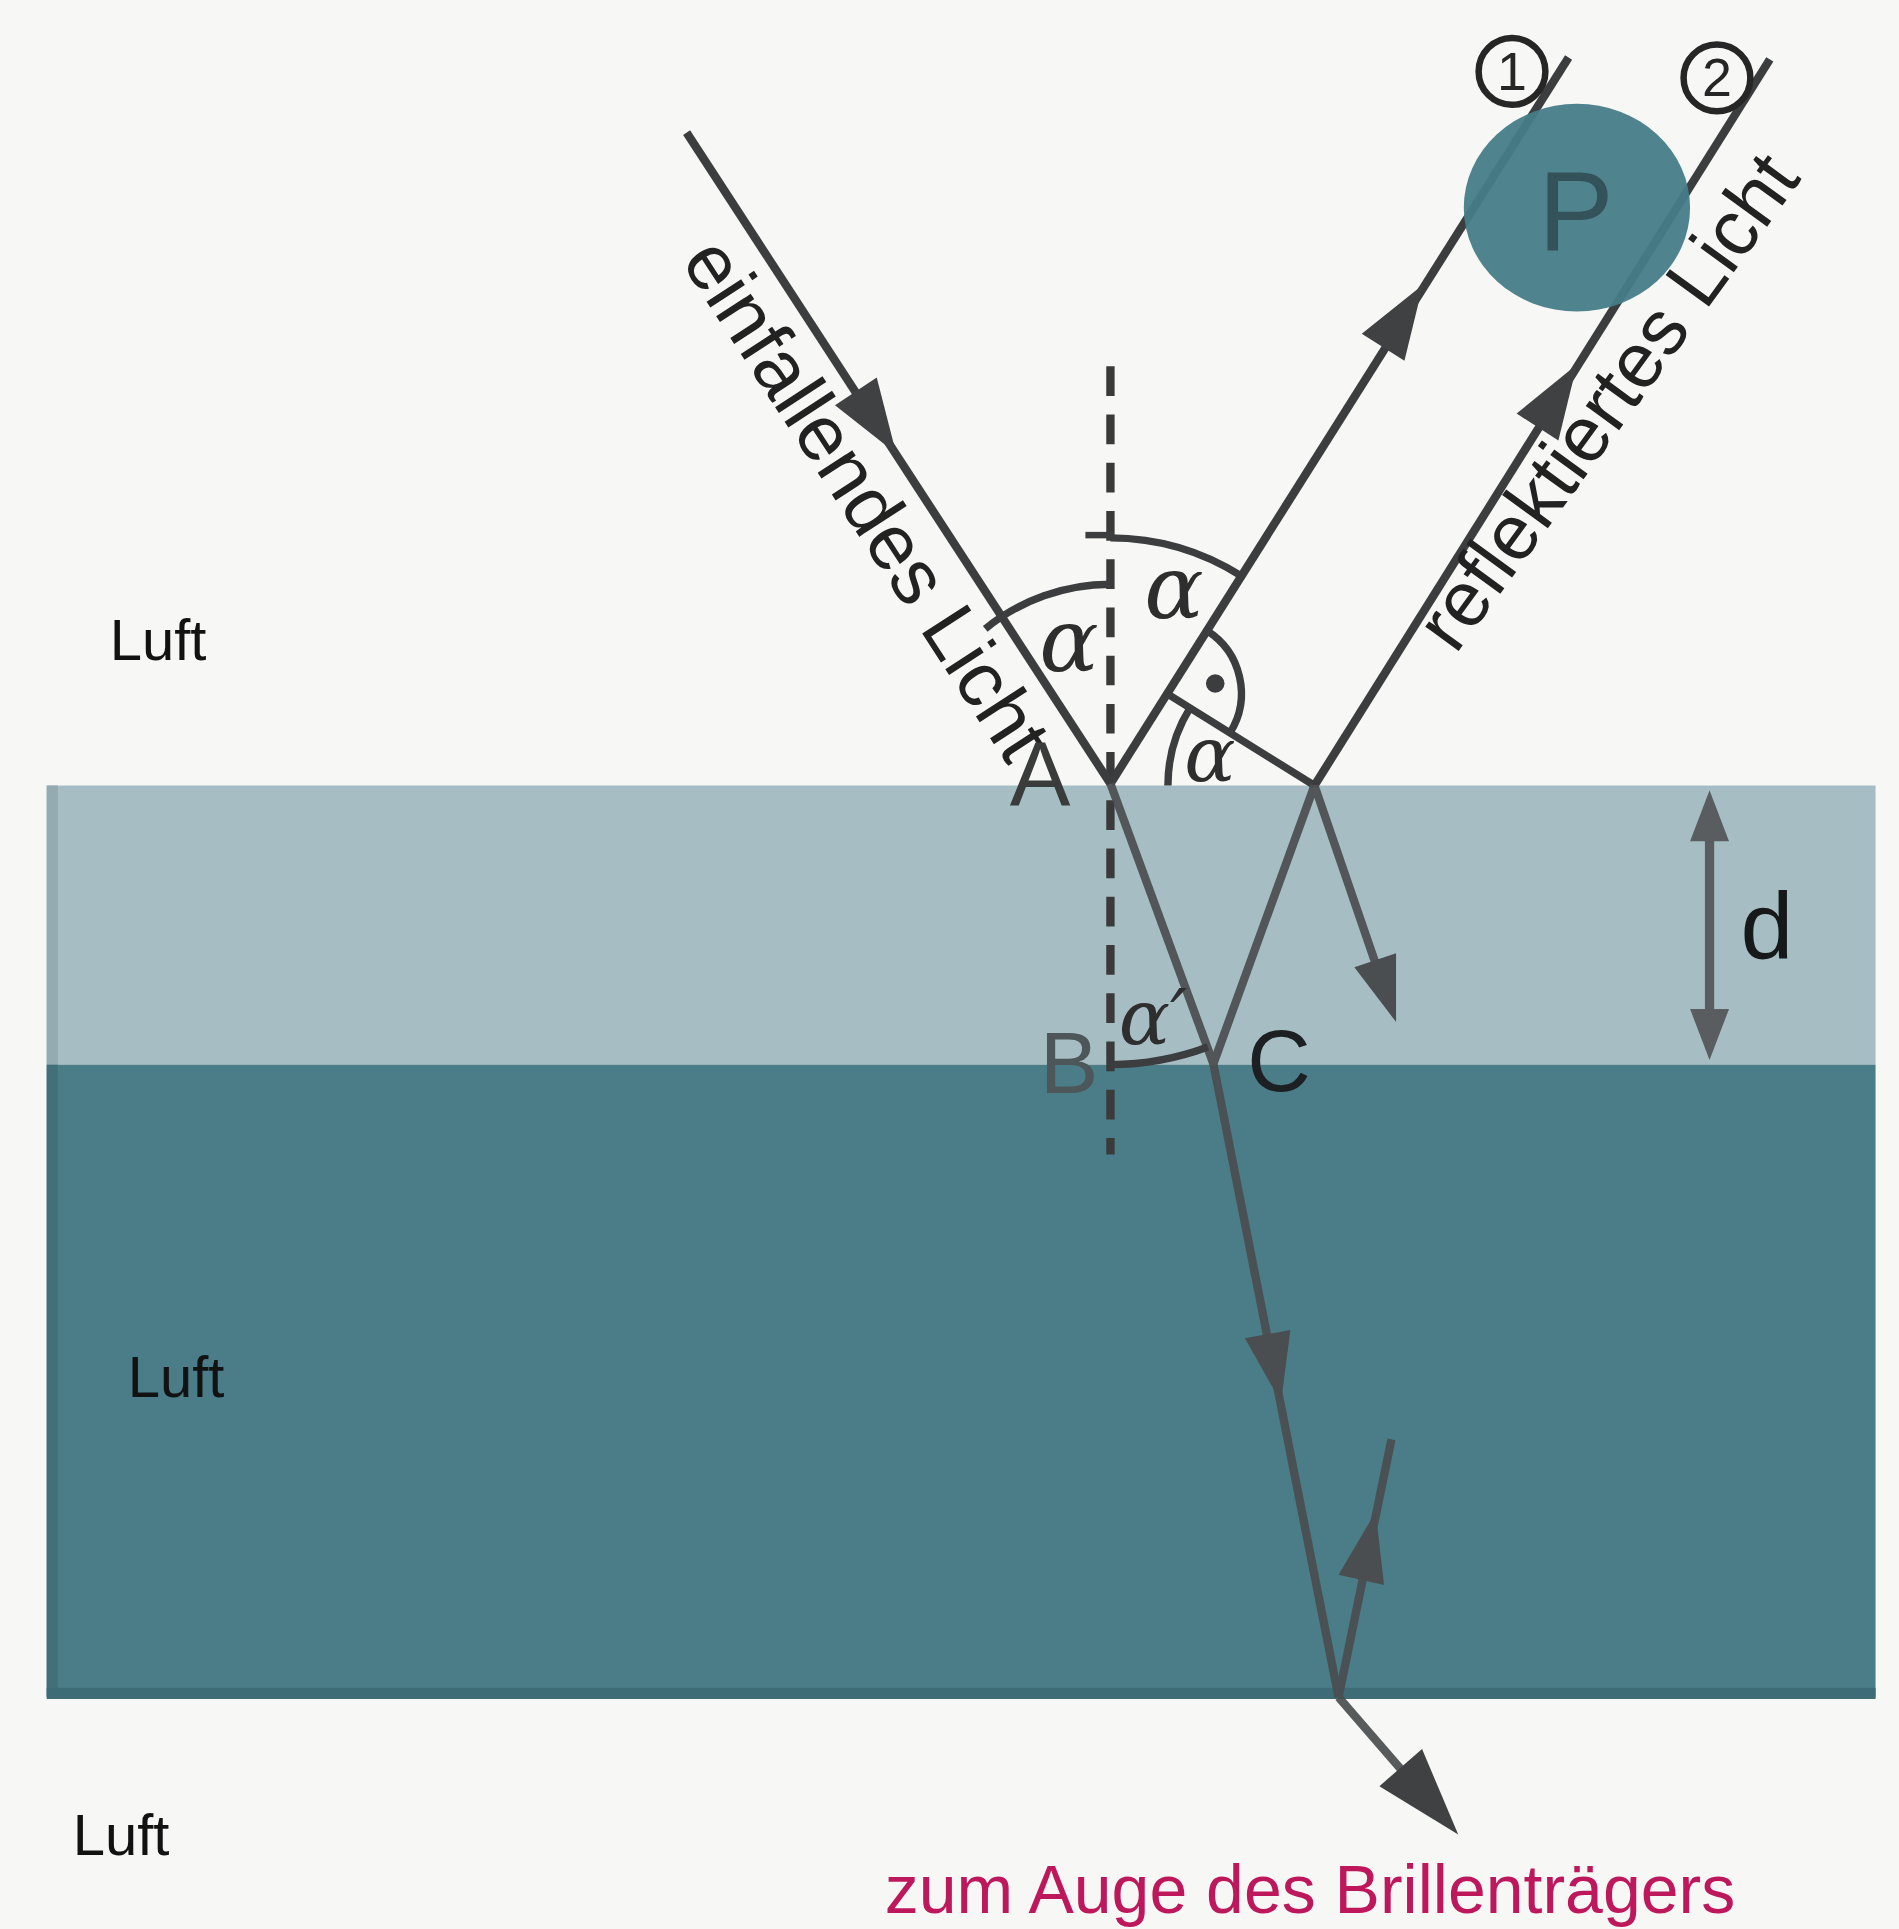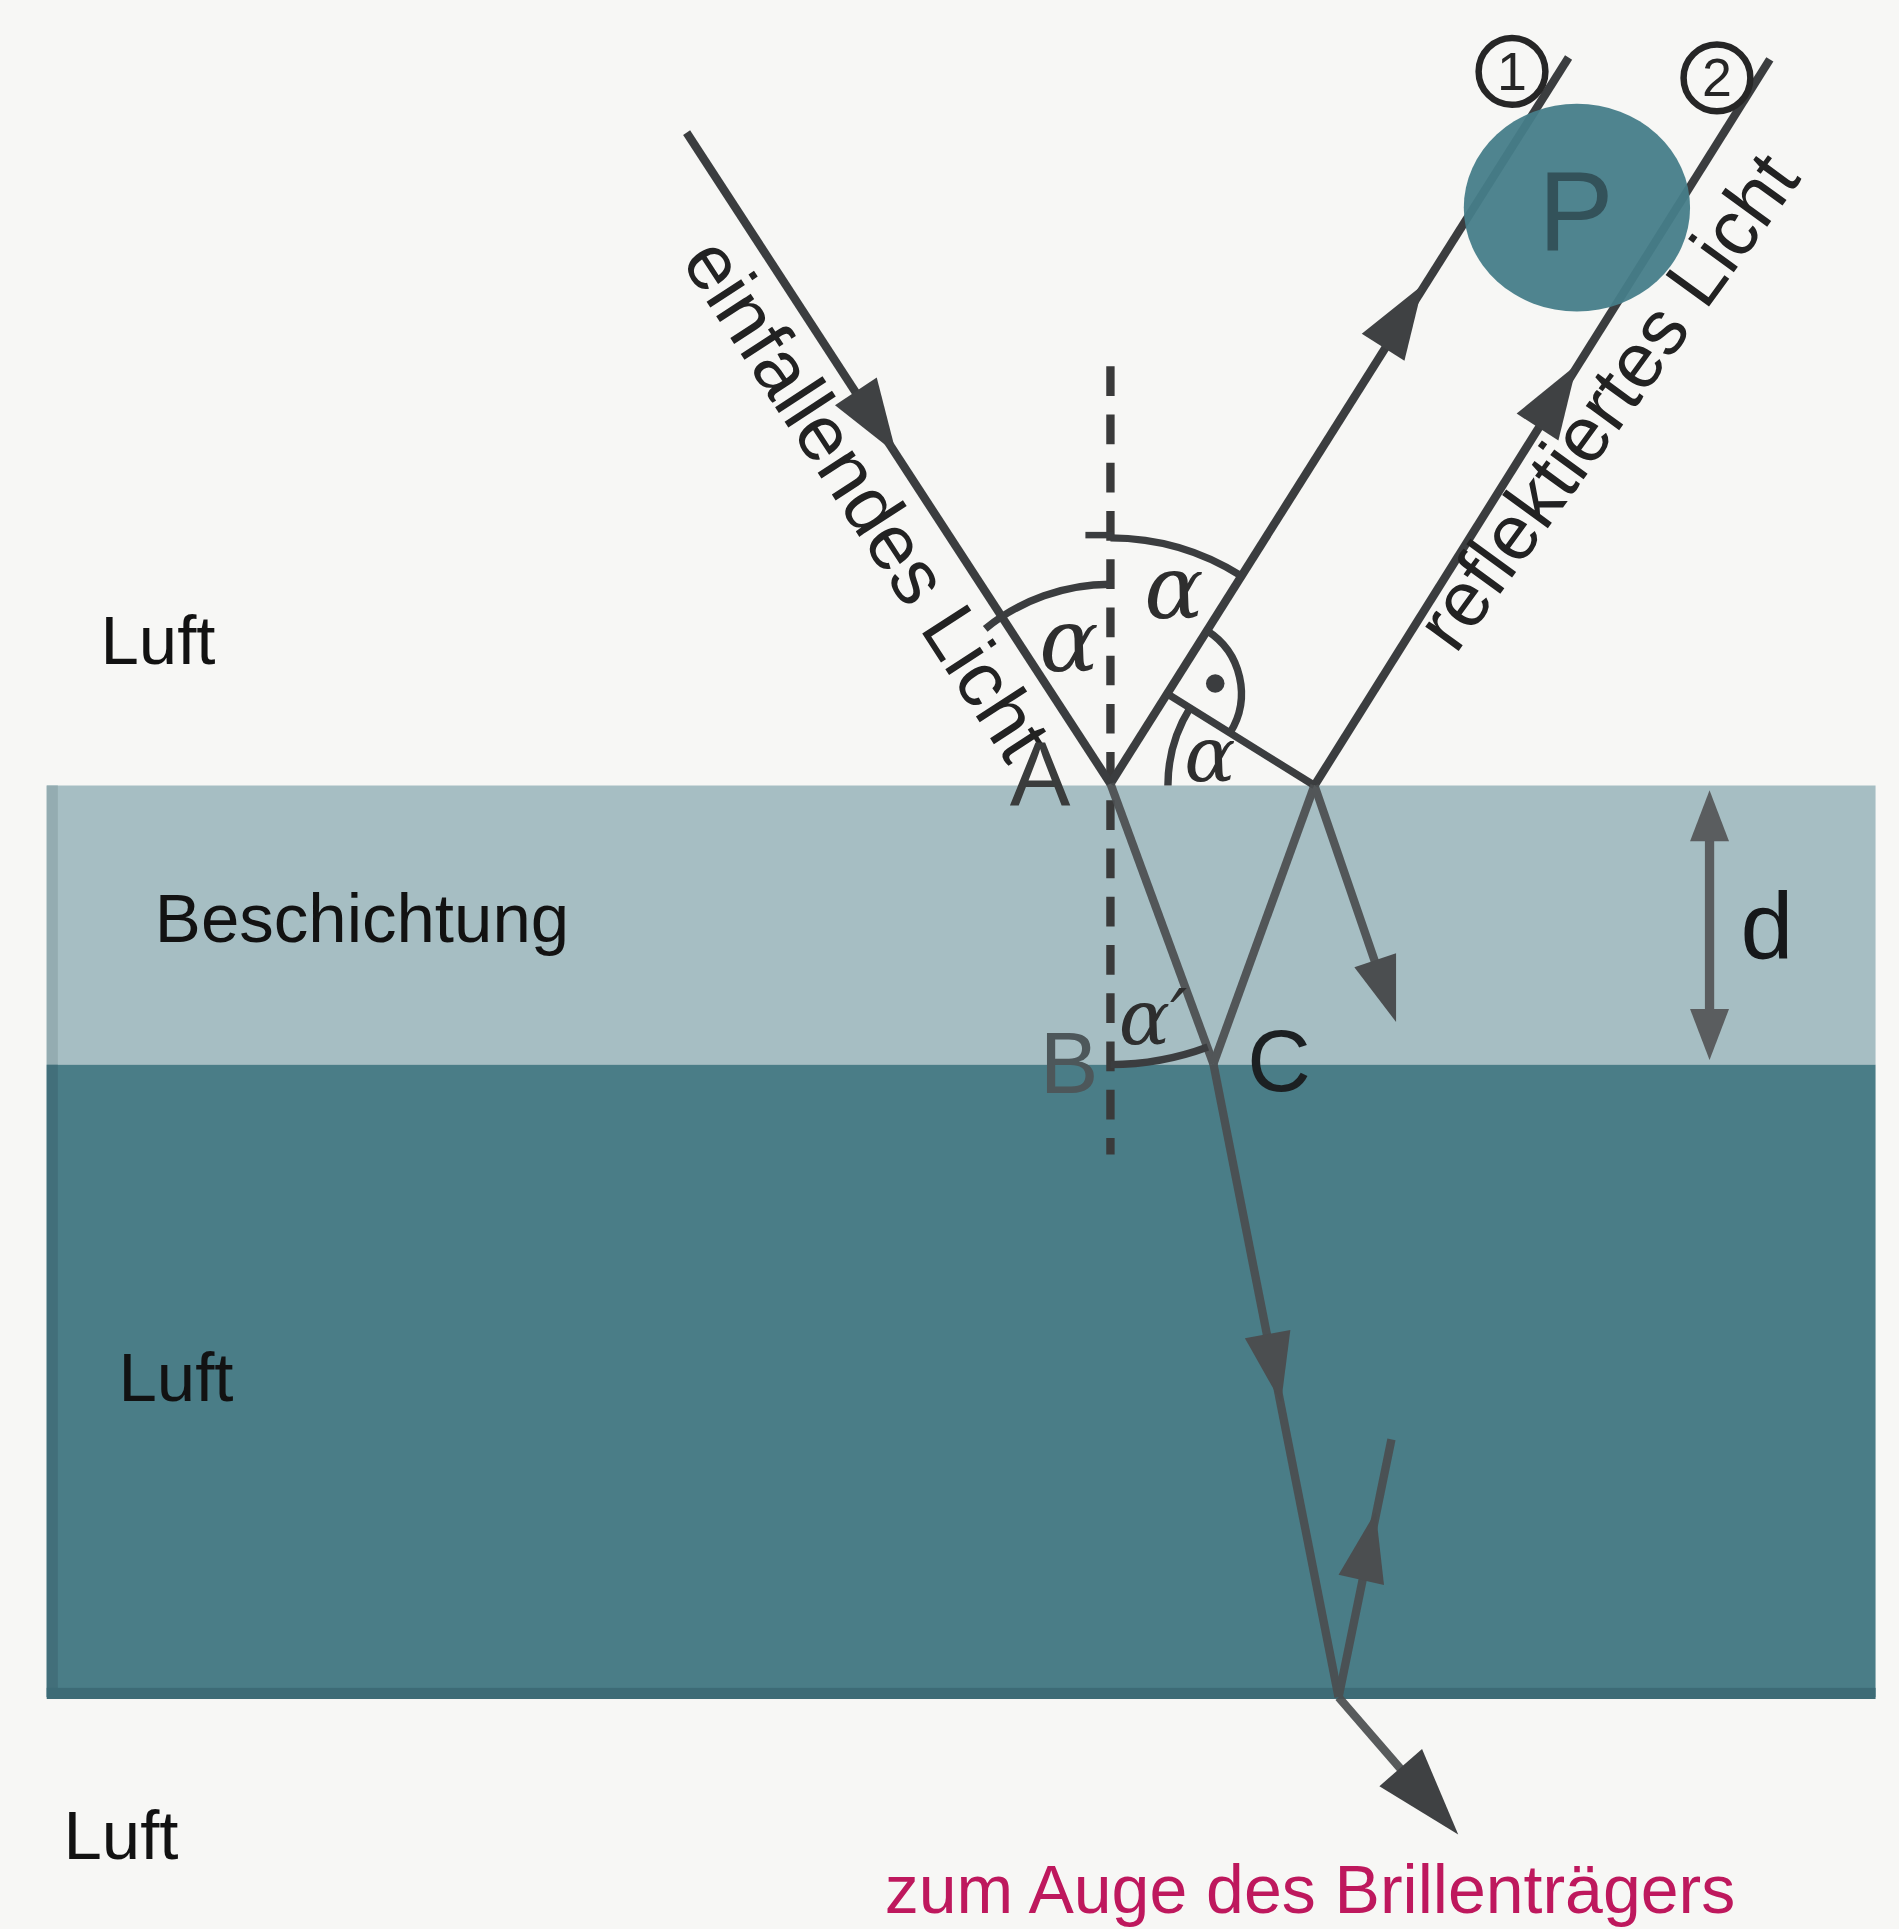--- a/index.html
+++ b/index.html
@@ -1,21 +1,21 @@
 <!DOCTYPE html>
 <html style="font-size:15px"><head>
 <meta charset="utf-8">
 <style>
   html,body{margin:0;padding:0;background:#e8e8e6;}
   #stage{position:relative;width:1900px;height:1929px;background:#f7f7f5;overflow:hidden;
          font-family:"Liberation Sans",sans-serif;}
   svg{position:absolute;left:0;top:0;}
   .lbl{position:absolute;transform:translate(-50%,-50%);white-space:nowrap;
        font-family:"Liberation Sans",sans-serif;color:#141414;line-height:1;}
-  .layer-lbl{font-size:69px;color:#121212;}
+  .layer-lbl{font-size:58px;color:#121212;}
   .greek{font-family:"DejaVu Serif",serif;font-style:italic;color:#2e2e2e;}
   .rot{transform-origin:center center;}
 </style>
 </head>
 <body>
 
 <div id="stage">
 
   <svg width="1900" height="1929" viewBox="0 0 2048 2080">
 
@@ -72,21 +72,20 @@
 
     <g>
       <circle cx="1630" cy="77" r="36" fill="none" stroke="#262626" stroke-width="7"></circle>
       <text x="1630" y="97" text-anchor="middle" font-size="58" fill="#262626" font-family="Liberation Sans, sans-serif">1</text>
       <circle cx="1851" cy="84" r="36" fill="none" stroke="#262626" stroke-width="7"></circle>
       <text x="1851" y="104" text-anchor="middle" font-size="58" fill="#262626" font-family="Liberation Sans, sans-serif">2</text>
     </g>
   </svg>
 
   <div class="lbl layer-lbl" style="left:158px;top:640px;">Luft</div>
-  <div class="lbl layer-lbl" style="left:362px;top:918px;">Beschichtung</div>
   <div class="lbl layer-lbl" style="left:176px;top:1377px;">Luft</div>
   <div class="lbl layer-lbl" style="left:121px;top:1835px;">Luft</div>
 
   <div class="lbl rot" style="left:867px;top:499px;font-size:78px;color:#222;transform:translate(-50%,-50%) rotate(57deg);">einfallendes Licht</div>
   <div class="lbl rot" style="left:1607px;top:401px;font-size:78px;color:#222;transform:translate(-50%,-50%) rotate(-54deg);">reflektiertes Licht</div>
   <div class="lbl" style="left:1310px;top:1889px;font-size:68px;color:#be185d;">zum Auge des Brillenträgers</div>
   <div class="lbl" style="left:1767px;top:926px;font-size:95px;color:#16181a;">d</div>
 
   <div class="lbl" style="left:1040px;top:773px;font-size:91px;color:#3a3c3c;">A</div>
   <div class="lbl" style="left:1069px;top:1063px;font-size:88px;color:#4d575a;">B</div>

